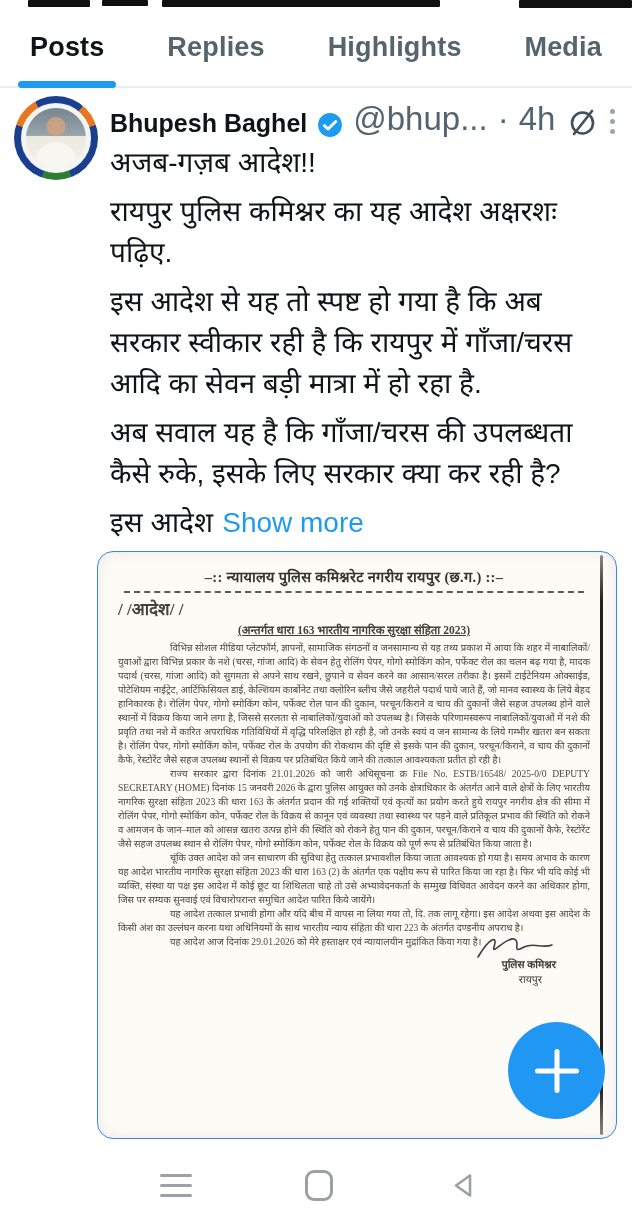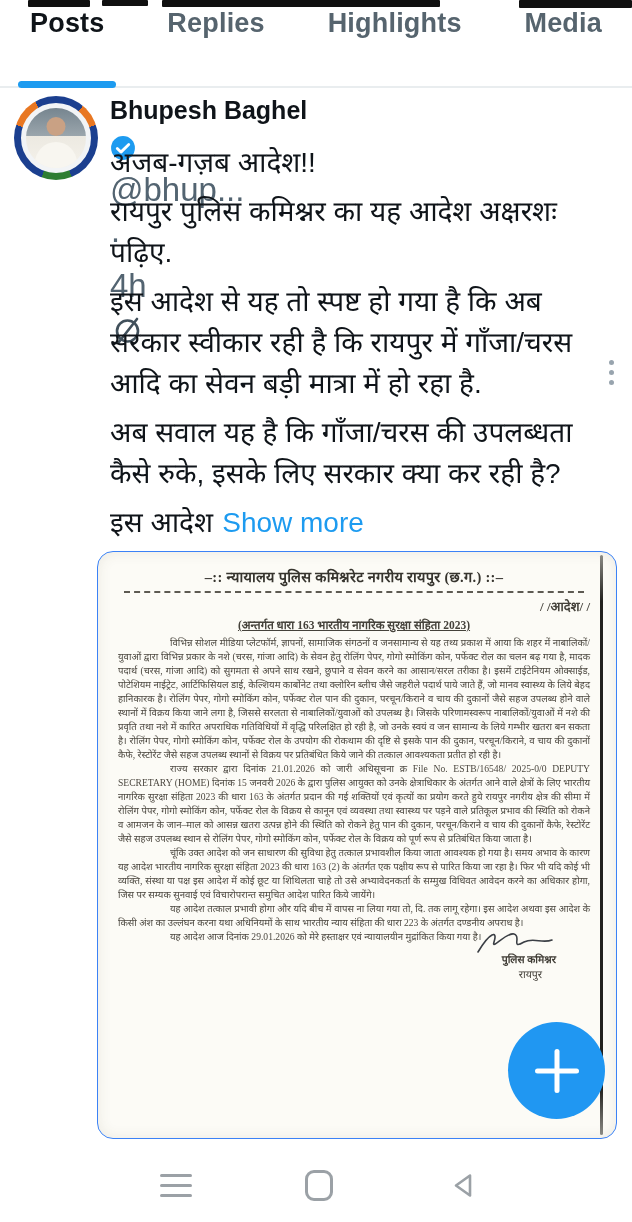--- a/index.html
+++ b/index.html
@@ -10,21 +10,21 @@
   }
   
   .status-strip{position:absolute;top:0;left:0;width:632px;height:8px;}
   .status-frag{position:absolute;top:0;background:#101010;border-radius:1px;}
   
   .tabbar{
     margin-top:8px;height:78px;display:flex;align-items:center;
     justify-content:space-between;padding:0 30px;border-bottom:2px solid #e9edef;
     position:relative;background:#fff;
   }
-  .tab{position:relative;height:100%;display:flex;align-items:flex-start;cursor:pointer;}
+  .tab{position:relative;height:100%;display:flex;align-items:center;cursor:pointer;}
   .tab-label{font-size:27px;font-weight:700;color:#56646e;letter-spacing:0.2px;}
   .tab.active .tab-label{color:#0f1419;font-weight:700;}
   .tab-underline{
     position:absolute;bottom:-2px;left:50%;transform:translateX(-50%);
     width:98px;height:7px;border-radius:4px;background:#1d9bf0;
   }
   
   .post{display:flex;gap:12px;padding:8px 16px 0 14px;}
   .avatar{
     flex:0 0 84px;width:84px;height:84px;border-radius:50%;
@@ -35,21 +35,21 @@
   .avatar-inner{
     width:60px;height:60px;border-radius:50%;border:5px solid #f2f4f6;
     background:linear-gradient(180deg,#76858f 0%,#9aa5ac 46%,#ece9e1 46%,#f5f2eb 100%);
     position:relative;overflow:hidden;
   }
   .avatar-head{position:absolute;top:9px;left:50%;transform:translateX(-50%);
     width:19px;height:19px;border-radius:50%;background:#c9a184;}
   .avatar-body{position:absolute;bottom:-6px;left:50%;transform:translateX(-50%);
     width:42px;height:32px;border-radius:21px 21px 0 0;background:#f8f6f0;}
   .post-main{flex:1;min-width:0;}
-  .post-header{display:flex;align-items:flex-start;gap:10px;height:42px;flex-direction:column;}
+  .post-header{display:flex;align-items:flex-end;gap:10px;height:42px;}
   .author{font-size:25px;font-weight:700;color:#0f1419;white-space:nowrap;}
   .badge-icon{width:26px;height:26px;flex:0 0 auto;}
   .handle,.sep,.time{font-size:33px;color:#536471;white-space:nowrap;}
   .slashed-icon{width:31px;height:31px;flex:0 0 auto;margin-left:2px;}
   .kebab{margin-left:auto;display:flex;flex-direction:column;gap:5px;align-items:center;
     padding:4px 2px;cursor:pointer;}
   .kebab i{width:5px;height:5px;border-radius:50%;background:#98a4ae;display:block;}
   .post-text p{margin:8px 0 0 0;font-size:28px;line-height:41px;color:#0f1419;}
   .post-text p.first{margin-top:4px;}
   .show-more-row{margin-top:20px;font-size:28px;line-height:41px;color:#0f1419;}
@@ -59,21 +59,21 @@
     margin:8px 0 0 -13px;width:520px;height:588px;border:1px solid #3b82f6;
     border-radius:16px;background:#fcfbf6;position:relative;overflow:hidden;
     padding:14px 26px 0 20px;box-sizing:border-box;
     box-shadow:inset 0 0 14px rgba(90,80,50,0.10);
     font-family:"Liberation Serif",serif;cursor:pointer;
   }
   .doc-edge{position:absolute;right:13px;top:3px;bottom:3px;width:3px;border-radius:3px;
     background:linear-gradient(180deg,#8a8a84 0%,#22211d 8%,#22211d 92%,#8a8a84 100%);}
   .doc-title{text-align:center;font-size:14.5px;font-weight:700;color:#36342e;letter-spacing:0.3px;}
   .doc-rule{border:0;border-top:2px dashed #5d5a52;margin:5px 6px 4px 6px;}
-  .doc-heading{text-align:right;font-size:13px;font-weight:700;color:#45423b;margin-top:3px;}
+  .doc-heading{text-align:left;font-size:17px;font-weight:700;color:#45423b;margin-top:3px;}
   .doc-subheading{text-align:center;font-size:11.5px;font-weight:700;color:#45423b;
     text-decoration:underline;margin-top:2px;margin-bottom:4px;}
   .doc-body p{margin:0;font-size:9.6px;line-height:14px;text-align:justify;
     color:#4c4840;text-indent:52px;}
   .doc-sign{display:flex;flex-direction:column;align-items:flex-end;
     padding-right:34px;margin-top:-16px;}
   .sign-scribble{width:84px;height:30px;margin-bottom:-6px;}
   .sign-title{font-size:10.5px;font-weight:700;color:#403d36;}
   .sign-place{font-size:10.5px;color:#403d36;margin-top:1px;padding-right:14px;}
   

